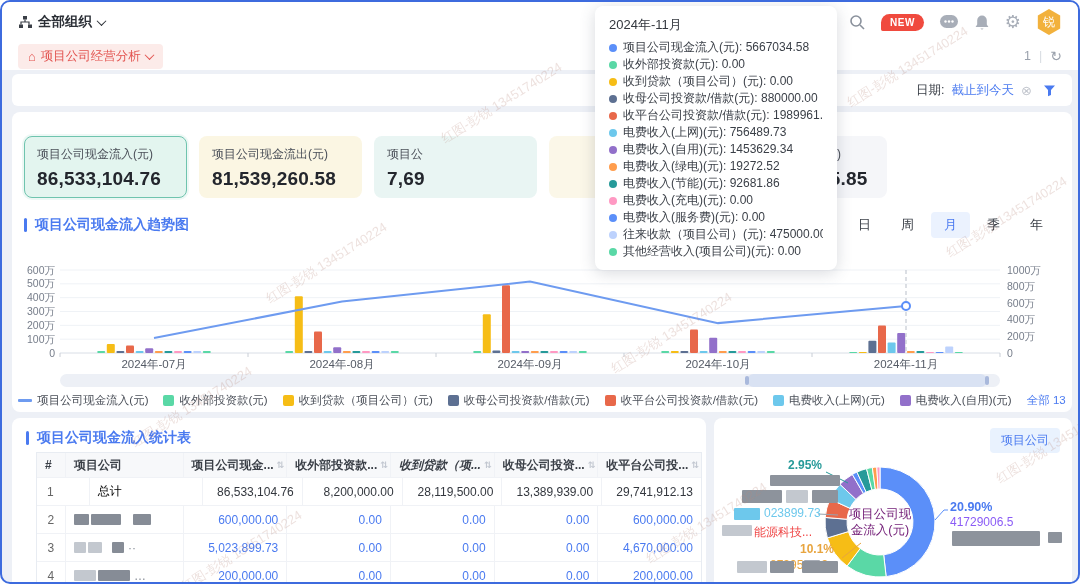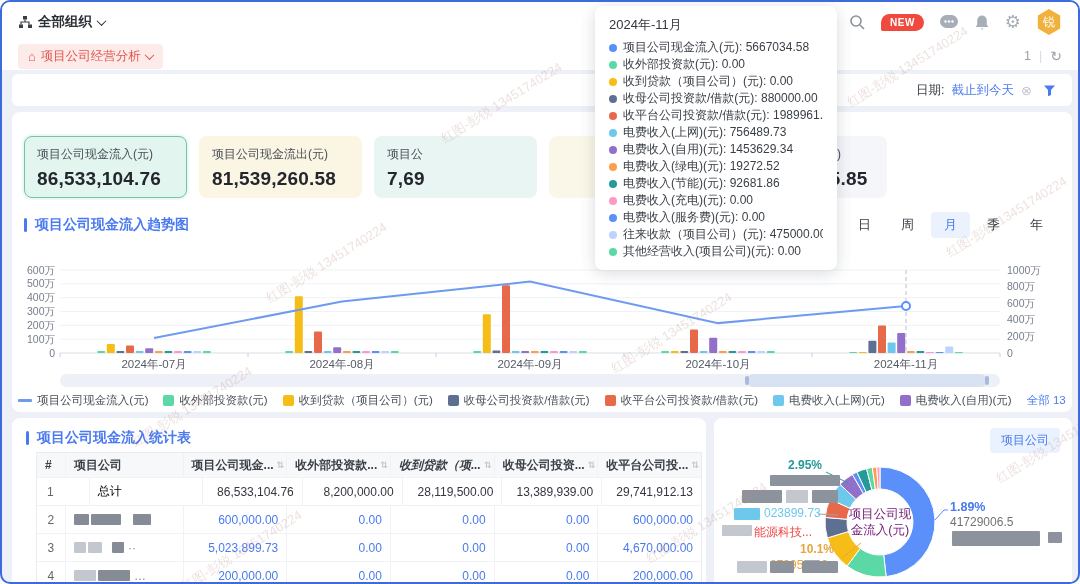--- a/index.html
+++ b/index.html
@@ -68,21 +68,21 @@
 .donut-panel{position:absolute;left:712px;top:416px;width:358px;height:174px;background:#fff;border-radius:8px}
 .pill{position:absolute;right:12px;top:10px;background:#E9F2FE;color:#4A7AF0;font-size:12px;padding:4px 11px;border-radius:4px;cursor:pointer}
 #donut-svg{position:absolute;left:0;top:18px}
 .d-lbl{position:absolute;font-size:12px;white-space:nowrap}
 .d-teal-pct{left:74px;top:40px;color:#269A99;font-weight:700}
 .d-lb-val{left:50px;top:88px;color:#6DC8EC}
 .d-company{left:40px;top:106px;color:#ef4444}
 .d-orange-pct{left:86px;top:124px;color:#E8A53F;font-weight:700}
 .d-orange-val{left:56px;top:140px;color:#E8A53F}
 .d-blue-pct{left:236px;top:82px;color:#4A7AF0;font-weight:700;font-size:12.5px}
-.d-blue-val{left:236px;top:97px;color:#737373}
+.d-blue-val{left:236px;top:97px;color:#8b5cf6}
 .donut-center{position:absolute;left:126px;top:88px;width:80px;text-align:center;font-size:12.5px;color:#701a75;line-height:16px}
 .rbk{position:absolute;background:#8D939C;border-radius:1px}
 .rbk-l{background:#C3C8CF}
 .rb-in{display:inline-block;width:16px;height:9px;background:#A8ADB6;border-radius:1px;margin:0 1px}
 
 .tooltip{position:absolute;left:593px;top:4px;width:242px;background:#fff;border-radius:8px;box-shadow:0 3px 16px rgba(60,70,90,.2);padding:10px 14px;z-index:50}
 .tt-title{font-size:13px;color:#33373E;margin-bottom:5px}
 .tt-row{display:flex;align-items:center;gap:6px;height:17px;white-space:nowrap;overflow:hidden}
 .tt-dot{width:8px;height:8px;border-radius:50%;flex:none}
 .tt-text{font-size:12px;color:#3A3F47}
@@ -443,21 +443,21 @@
     <span class="rbk" style="left:56px;top:57px;width:70px;height:11px"></span>
     <span class="rbk" style="left:28px;top:72px;width:40px;height:13px"></span>
     <span class="rbk rbk-l" style="left:72px;top:72px;width:22px;height:13px"></span>
     <span class="rbk" style="left:98px;top:72px;width:26px;height:13px"></span>
     <span class="rbk" style="left:20px;top:90px;width:26px;height:12px;background:#6DC8EC"></span>
     <span class="d-lbl d-lb-val">023899.73</span>
     <span class="rbk rbk-l" style="left:8px;top:107px;width:30px;height:11px"></span>
     <span class="d-lbl d-company">能源科技...</span>
     <span class="d-lbl d-orange-pct">10.1%</span>
     <span class="d-lbl d-orange-val"><span>87395</span><span class="rb-in"></span><span>3</span></span>
-    <span class="d-lbl d-blue-pct">1.89%</span>
+    <span class="d-lbl d-blue-pct">20.90%</span>
     <span class="d-lbl d-blue-val">41729006.5</span>
     <span class="rbk" style="left:238px;top:113px;width:88px;height:15px"></span>
     <span class="rbk" style="left:334px;top:114px;width:14px;height:11px"></span>
     <span class="rbk rbk-l" style="left:23px;top:143px;width:30px;height:12px"></span>
     <span class="rbk" style="left:56px;top:143px;width:24px;height:12px"></span>
     <span class="rbk" style="left:88px;top:143px;width:36px;height:12px"></span>
   </div>
 
   <div class="tooltip">
     <div class="tt-title">2024年-11月</div>

